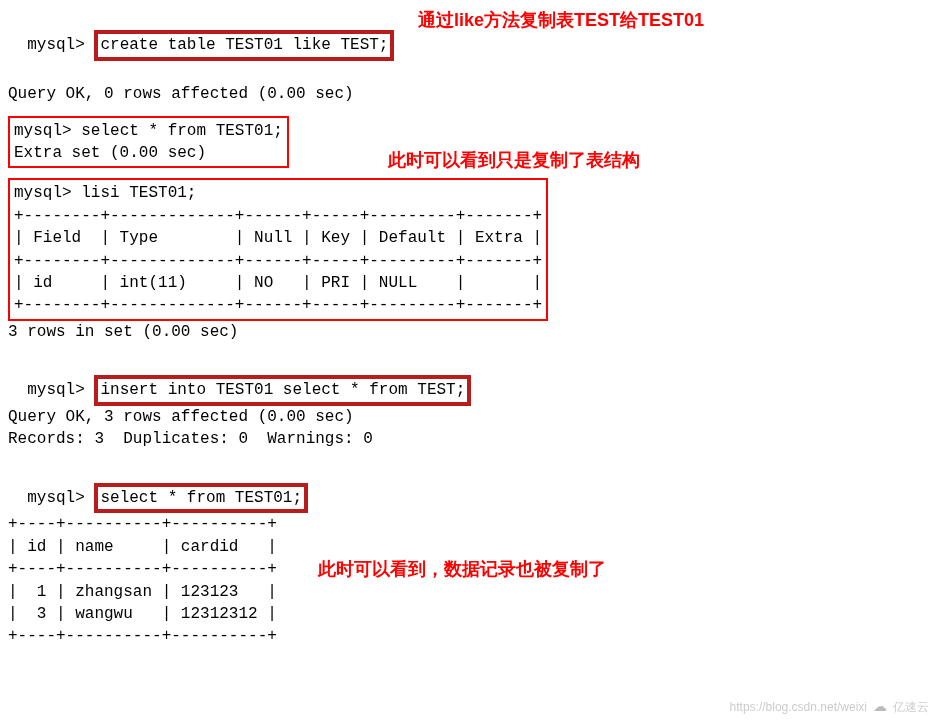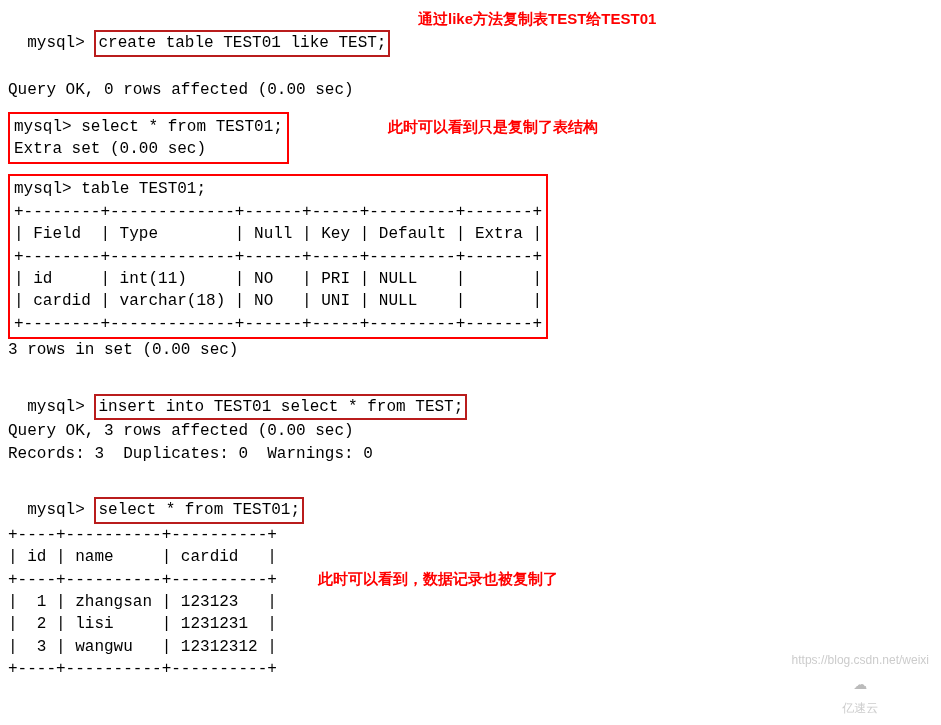--- a/index.html
+++ b/index.html
@@ -15,45 +15,44 @@
       position: relative;
       width: 941px;
       height: 725px;
       line-height: 1.4;
     }
     .line {
       white-space: pre;
       position: relative;
     }
     .red-box {
-      border: 2px solid #b91c1c;
+      border: 4px solid #b91c1c;
       display: inline-block;
       padding: 0 2px;
     }
     .annotation {
       color: #ff0000;
       font-family: 'Microsoft YaHei', 'SimHei', sans-serif;
       font-weight: bold;
-      font-size: 15px;
+      font-size: 18px;
       position: absolute;
     }
     .prompt {
       display: inline;
     }
     .watermark {
       position: absolute;
       bottom: 8px;
       right: 12px;
       color: #cccccc;
       font-size: 12px;
       font-family: Arial, sans-serif;
       display: flex;
       align-items: center;
       gap: 6px;
-      flex-direction: column;
     }
     .watermark-logo {
       font-size: 14px;
       color: #bbbbbb;
     }
     .spacer {
       height: 10px;
     }
     .red-box-multi {
       border: 2px solid #ff0000;
@@ -70,33 +69,32 @@
 </div>
 <div class="line">Query OK, 0 rows affected (0.00 sec)</div>
 
 <div class="spacer"></div>
 
 <div style="position:relative;">
   <span class="red-box-multi">
     <div class="line"><span class="prompt">mysql&gt;</span> <span>select * from TEST01;</span></div>
     <div class="line">Extra set (0.00 sec)</div>
   </span>
-  <span class="annotation" style="top:4px; left:380px;">此时可以看到只是复制了表结构</span>
+  <span class="annotation" style="top:32px; left:380px;">此时可以看到只是复制了表结构</span>
 </div>
 
 <div class="spacer"></div>
 
 <div style="position:relative;">
   <span class="red-box-multi">
-    <div class="line"><span class="prompt">mysql&gt;</span> <span>table TEST01;</span></div>
+    <div class="line"><span class="prompt">mysql&gt;</span> <span>lisi TEST01;</span></div>
     <div class="line">+--------+-------------+------+-----+---------+-------+</div>
     <div class="line">| Field  | Type        | Null | Key | Default | Extra |</div>
     <div class="line">+--------+-------------+------+-----+---------+-------+</div>
     <div class="line">| id     | int(11)     | NO   | PRI | NULL    |       |</div>
-    <div class="line">| cardid | varchar(18) | NO   | UNI | NULL    |       |</div>
     <div class="line">+--------+-------------+------+-----+---------+-------+</div>
   </span>
 </div>
 <div class="line">3 rows in set (0.00 sec)</div>
 
 <div class="spacer"></div>
 
 <div class="line" style="position:relative;">
   <span class="prompt">mysql&gt;</span> <span class="red-box">insert into TEST01 select * from TEST;</span>
 </div>
@@ -106,21 +104,20 @@
 <div class="spacer"></div>
 
 <div class="line">
   <span class="prompt">mysql&gt;</span> <span class="red-box">select * from TEST01;</span>
 </div>
 <div style="position:relative;">
   <div class="line">+----+----------+----------+</div>
   <div class="line">| id | name     | cardid   |</div>
   <div class="line">+----+----------+----------+</div>
   <div class="line">|  1 | zhangsan | 123123   |</div>
-  <div class="line">|  2 | lisi     | 1231231  |</div>
   <div class="line">|  3 | wangwu   | 12312312 |</div>
   <div class="line">+----+----------+----------+</div>
   <span class="annotation" style="top:44px; left:310px;">此时可以看到，数据记录也被复制了</span>
 </div>
 
 <div class="watermark">
   <span>https://blog.csdn.net/weixi</span>
   <span class="watermark-logo">☁</span>
   <span>亿速云</span>
 </div>

